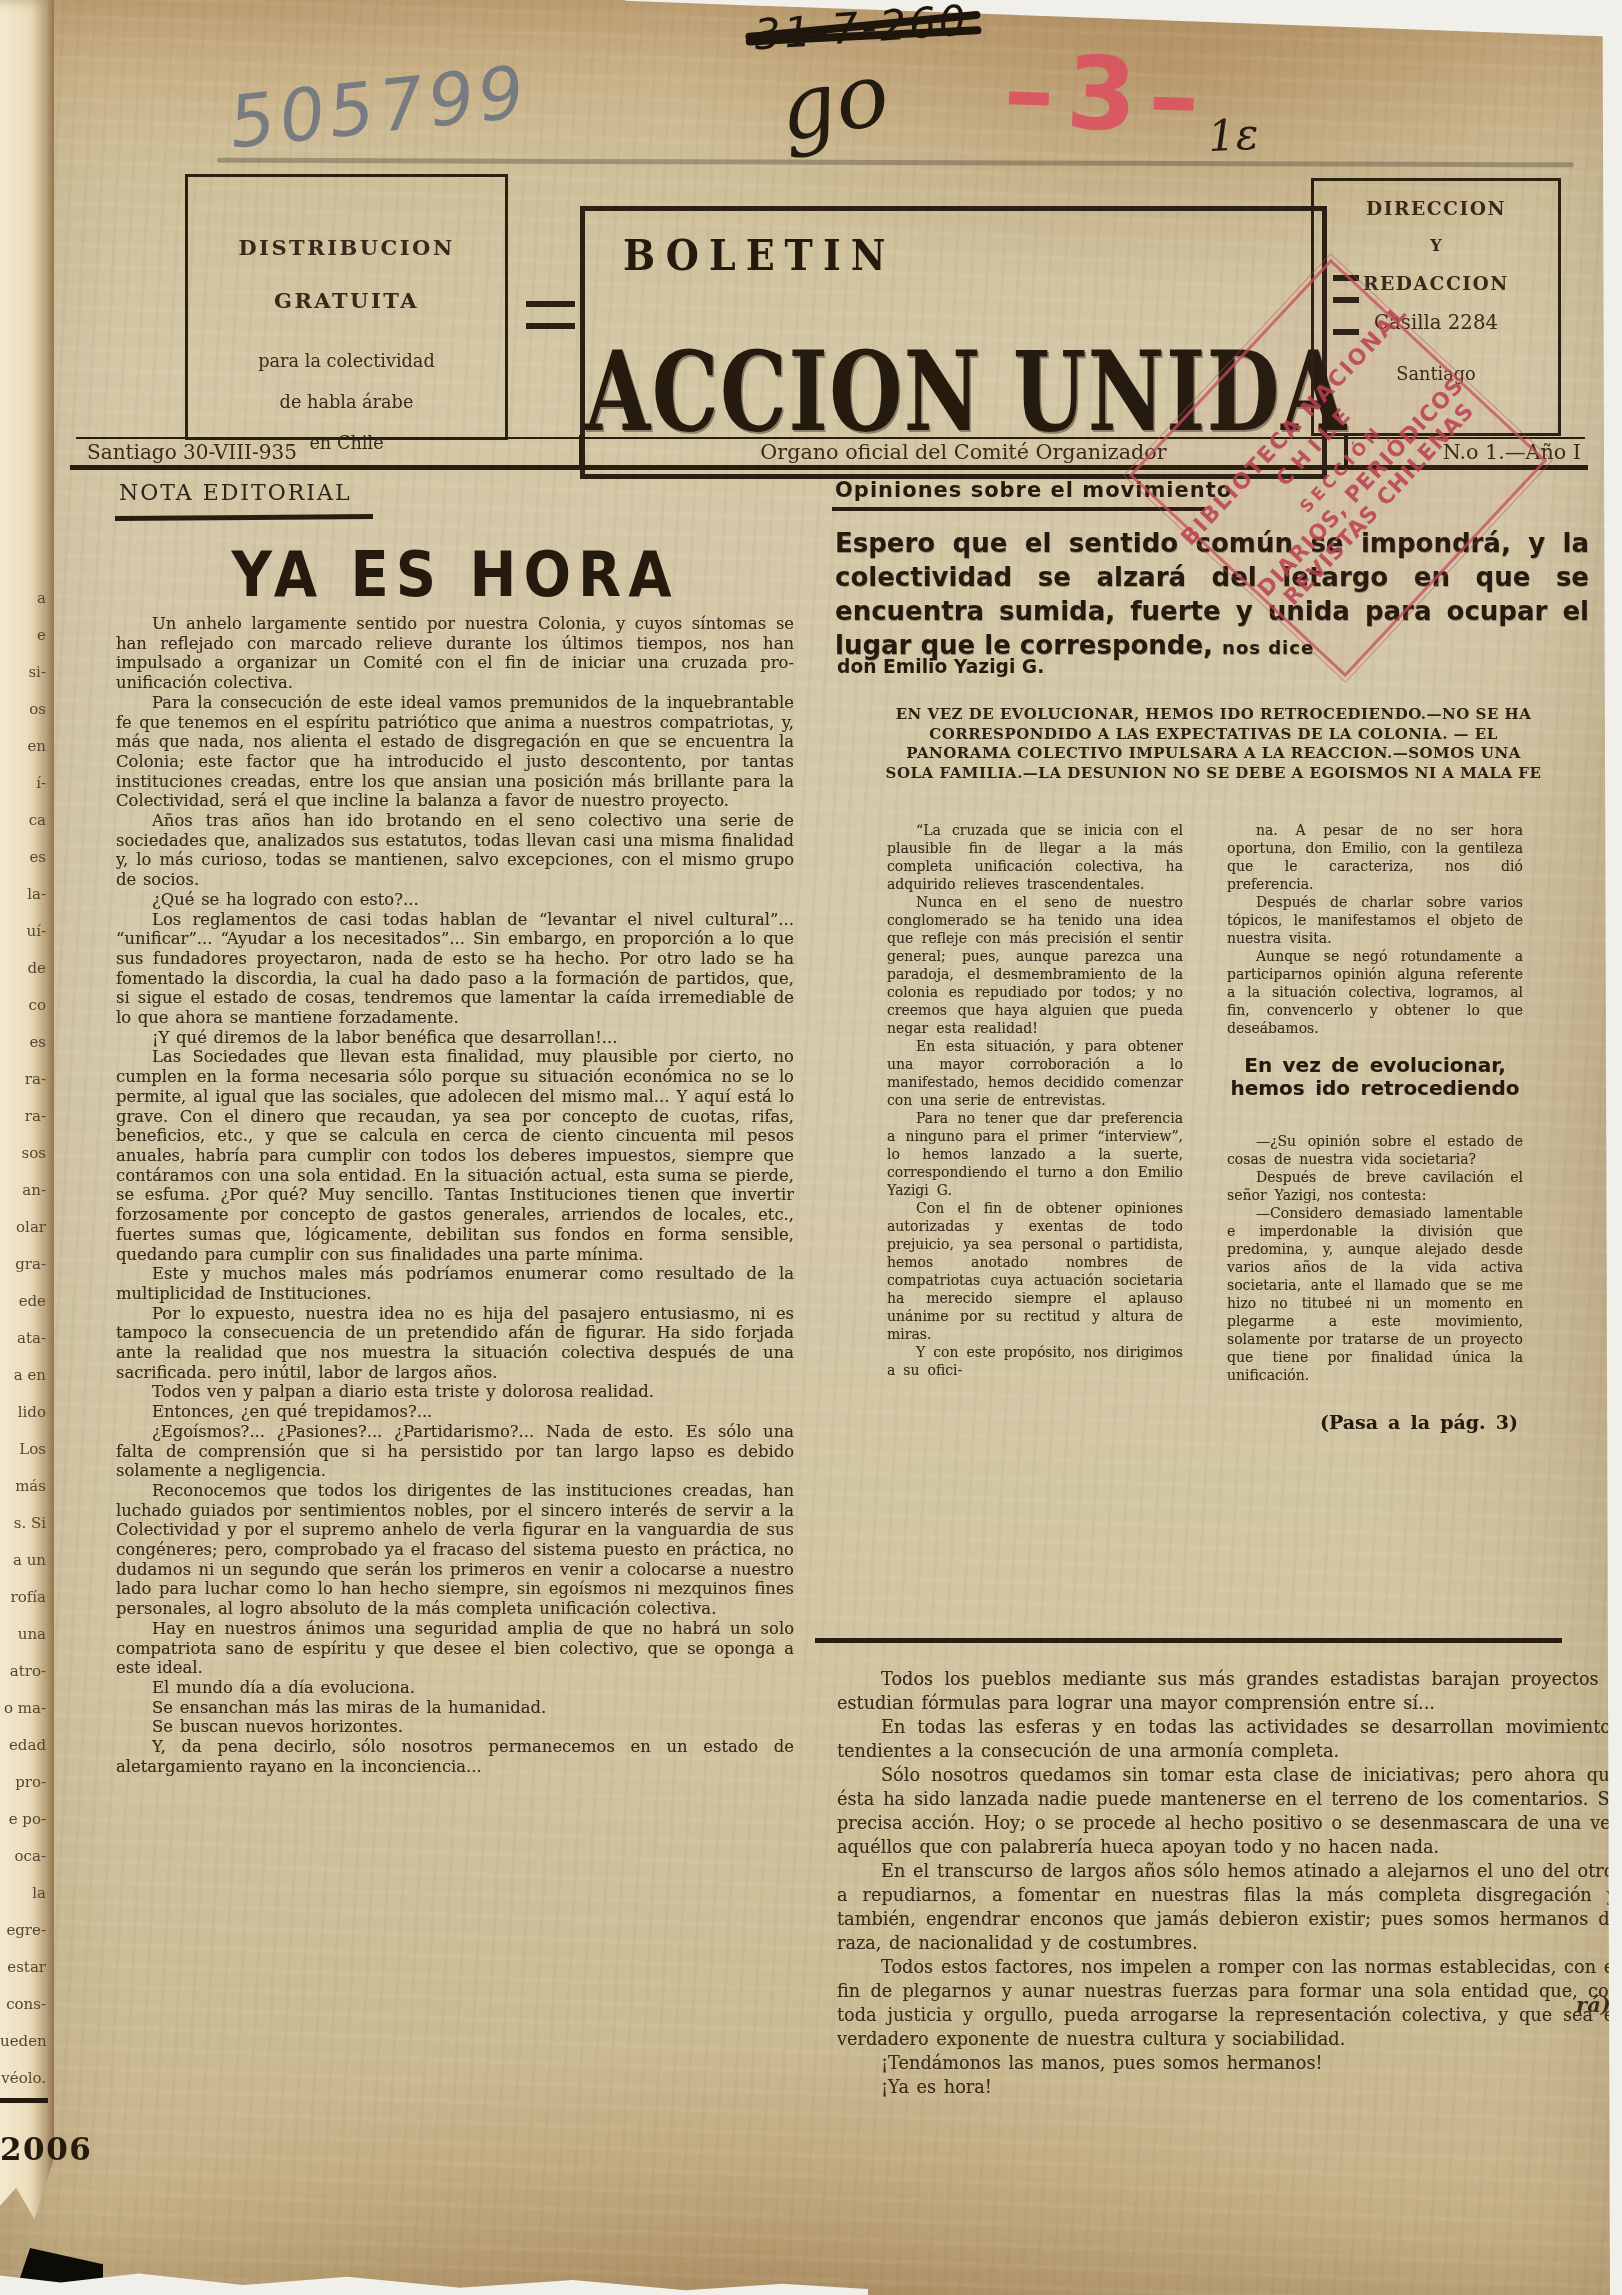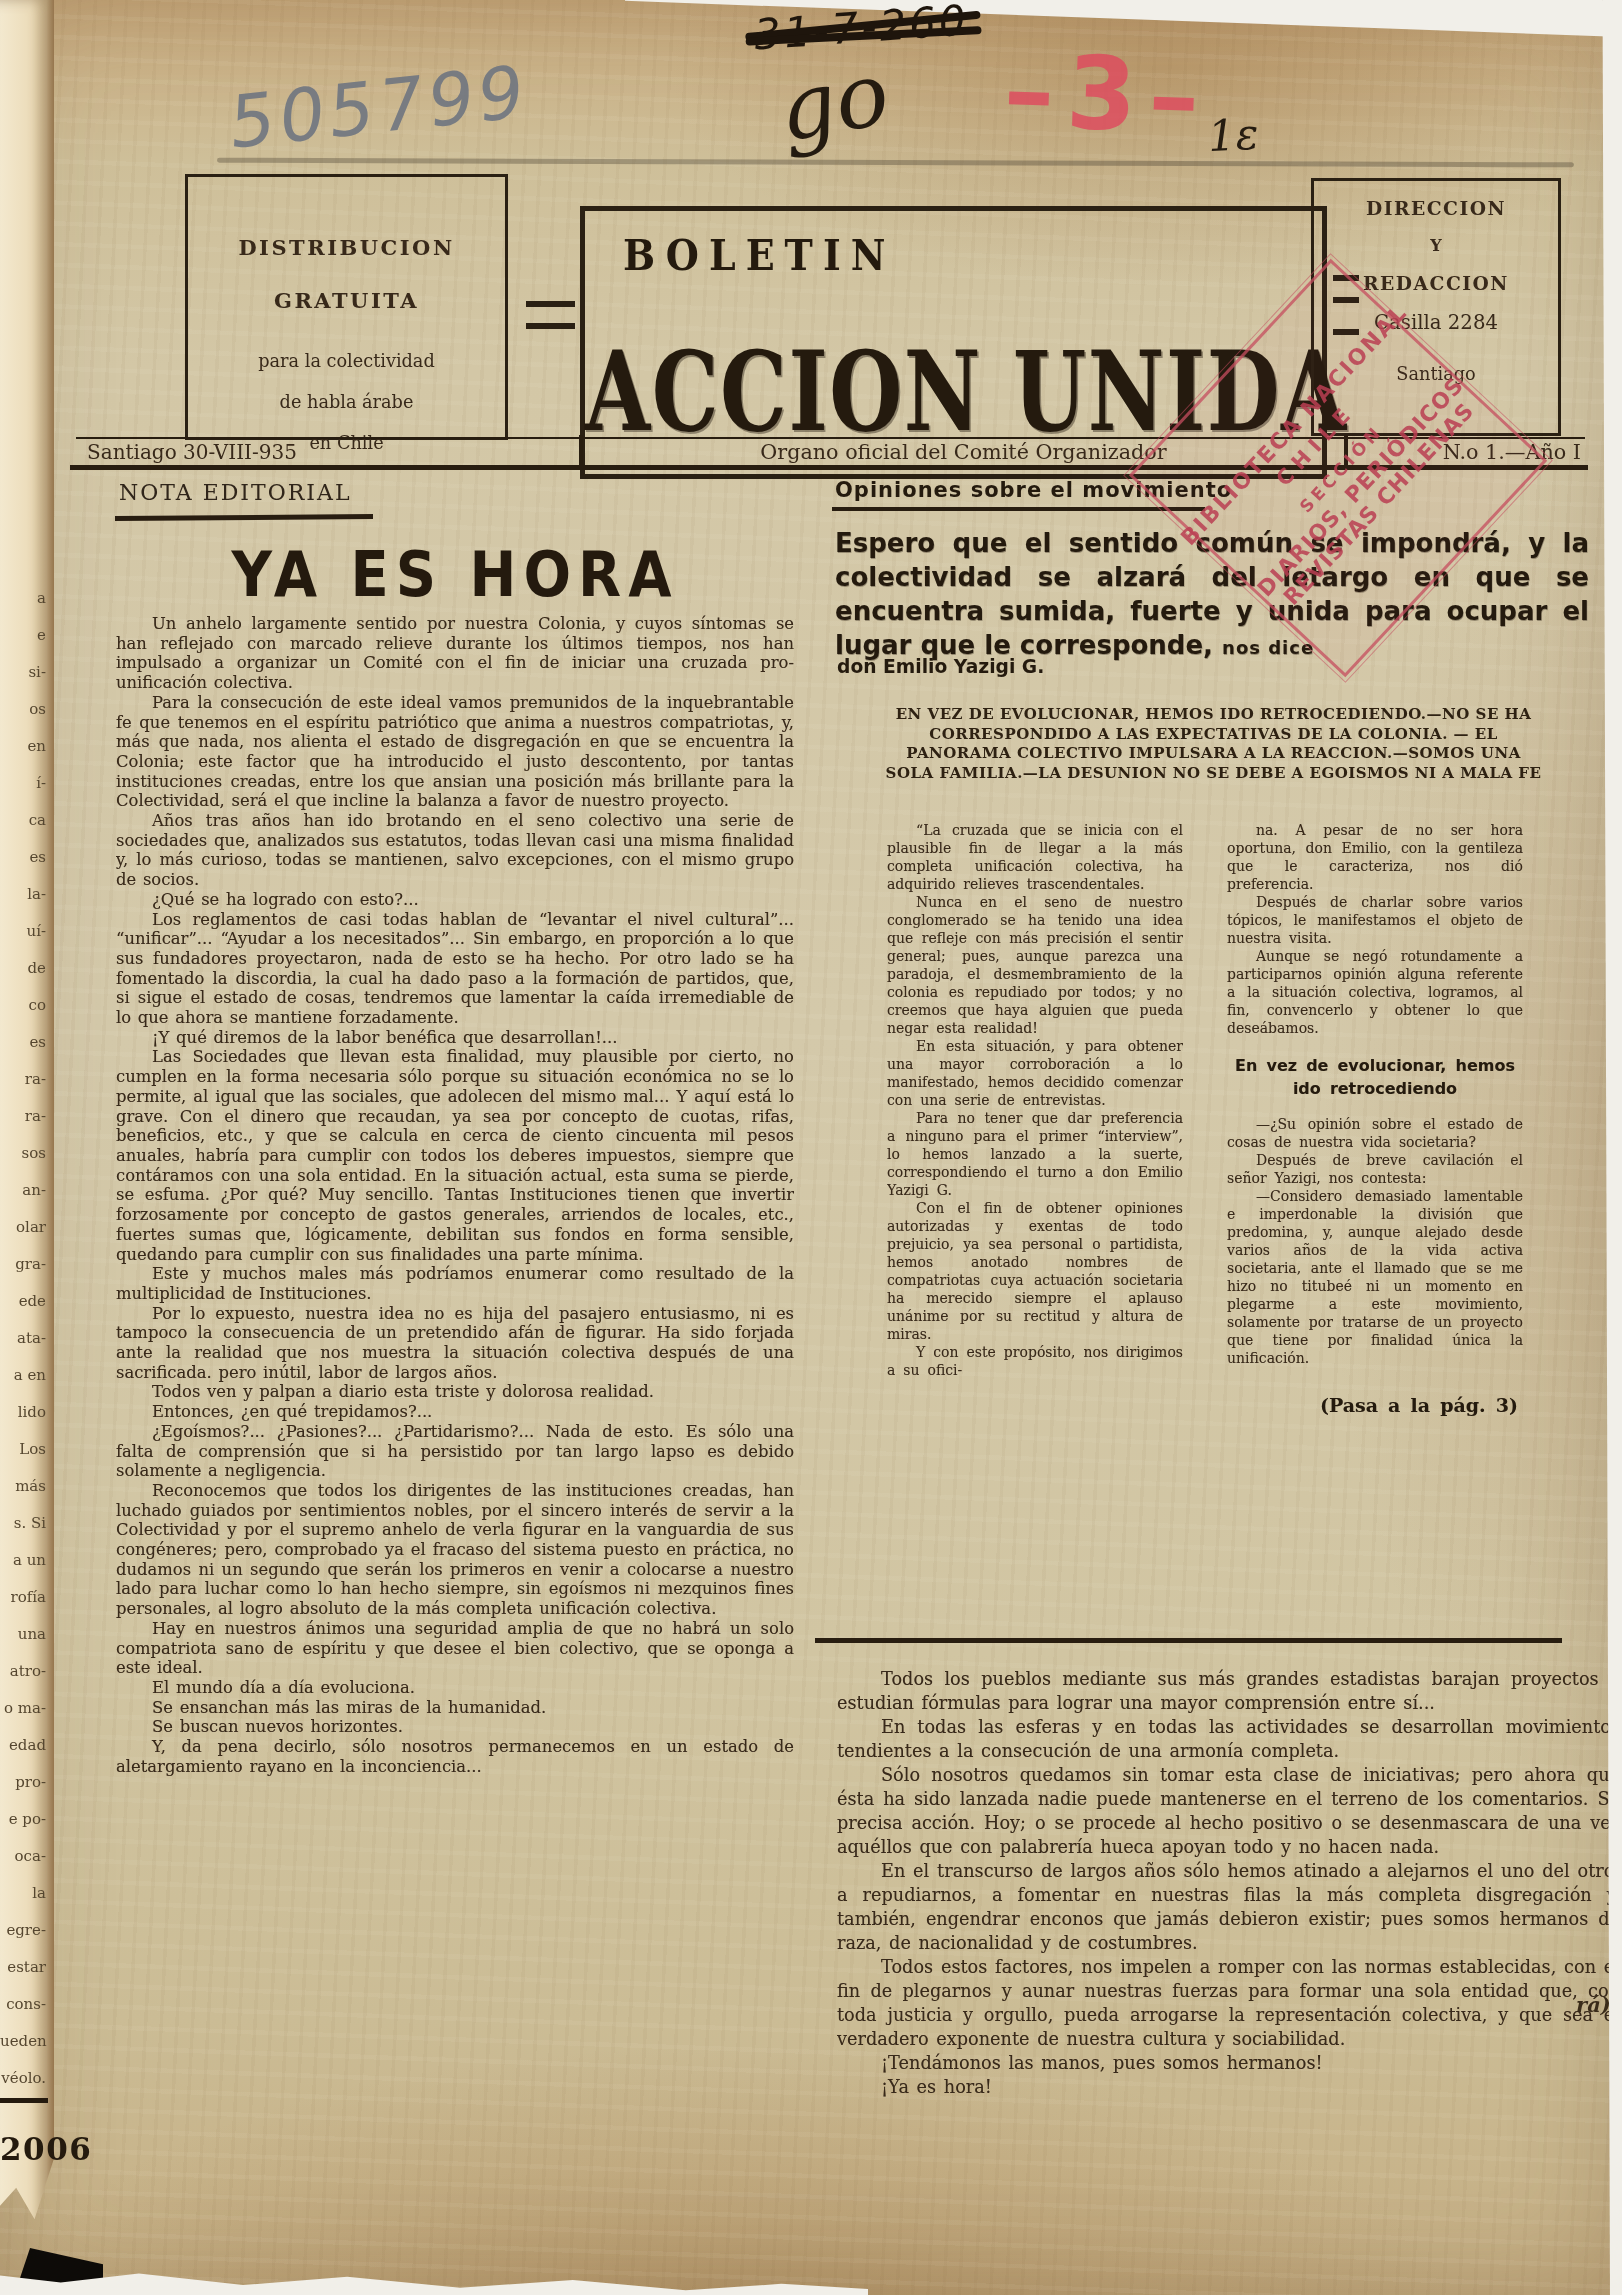--- a/index.html
+++ b/index.html
@@ -134,22 +134,22 @@
     text-shadow:0.5px 0.5px 0 rgba(36,26,14,.35);}
   #op-quote .dice{font-size:18px;letter-spacing:1px;}
   #op-attrib{left:837px;top:656px;font-family:"DejaVu Sans",sans-serif;font-weight:bold;
     font-size:18.7px;color:#241a0e;}
   #op-deck{left:883px;top:705px;width:661px;text-align:center;font-weight:bold;
     font-size:15px;line-height:19.7px;letter-spacing:0.5px;color:#2e2112;}
   #op-cols{left:887px;top:821px;width:636px;height:799px;display:flex;gap:44px;overflow:hidden;}
   .opcol{width:296px;font-size:14px;line-height:18px;text-align:justify;word-spacing:3.5px;
     color:#38291a;text-shadow:0 0 0.5px rgba(56,41,26,.3);}
   .opcol p{margin:0;text-indent:29px;}
-  #col2-subhead{font-family:"DejaVu Sans",sans-serif;font-weight:bold;font-size:16px;
-    line-height:23px;text-align:center;text-indent:0!important;margin:17px 0 15px 0!important;color:#241a0e;}
+  #col2-subhead{font-family:"DejaVu Sans",sans-serif;font-weight:bold;font-size:20px;
+    line-height:23px;text-align:center;text-indent:0!important;margin:17px 0 32px 0!important;color:#241a0e;}
   #op-cont{text-indent:0!important;text-align:right;font-weight:bold;font-size:19px;
     font-family:"DejaVu Serif",serif;margin-top:29px!important;padding-right:5px;color:#241a0e;}
   #op-rule{left:815px;top:1638px;width:747px;height:5px;}
 
   
   #bottom-block{left:837px;top:1667px;width:783px;height:615px;overflow:hidden;
     font-size:17.7px;line-height:24px;text-align:justify;word-spacing:2px;color:#38291a;
     text-shadow:0 0 0.5px rgba(56,41,26,.35);}
   #bottom-block p{margin:0;text-indent:44px;}
 </style>

